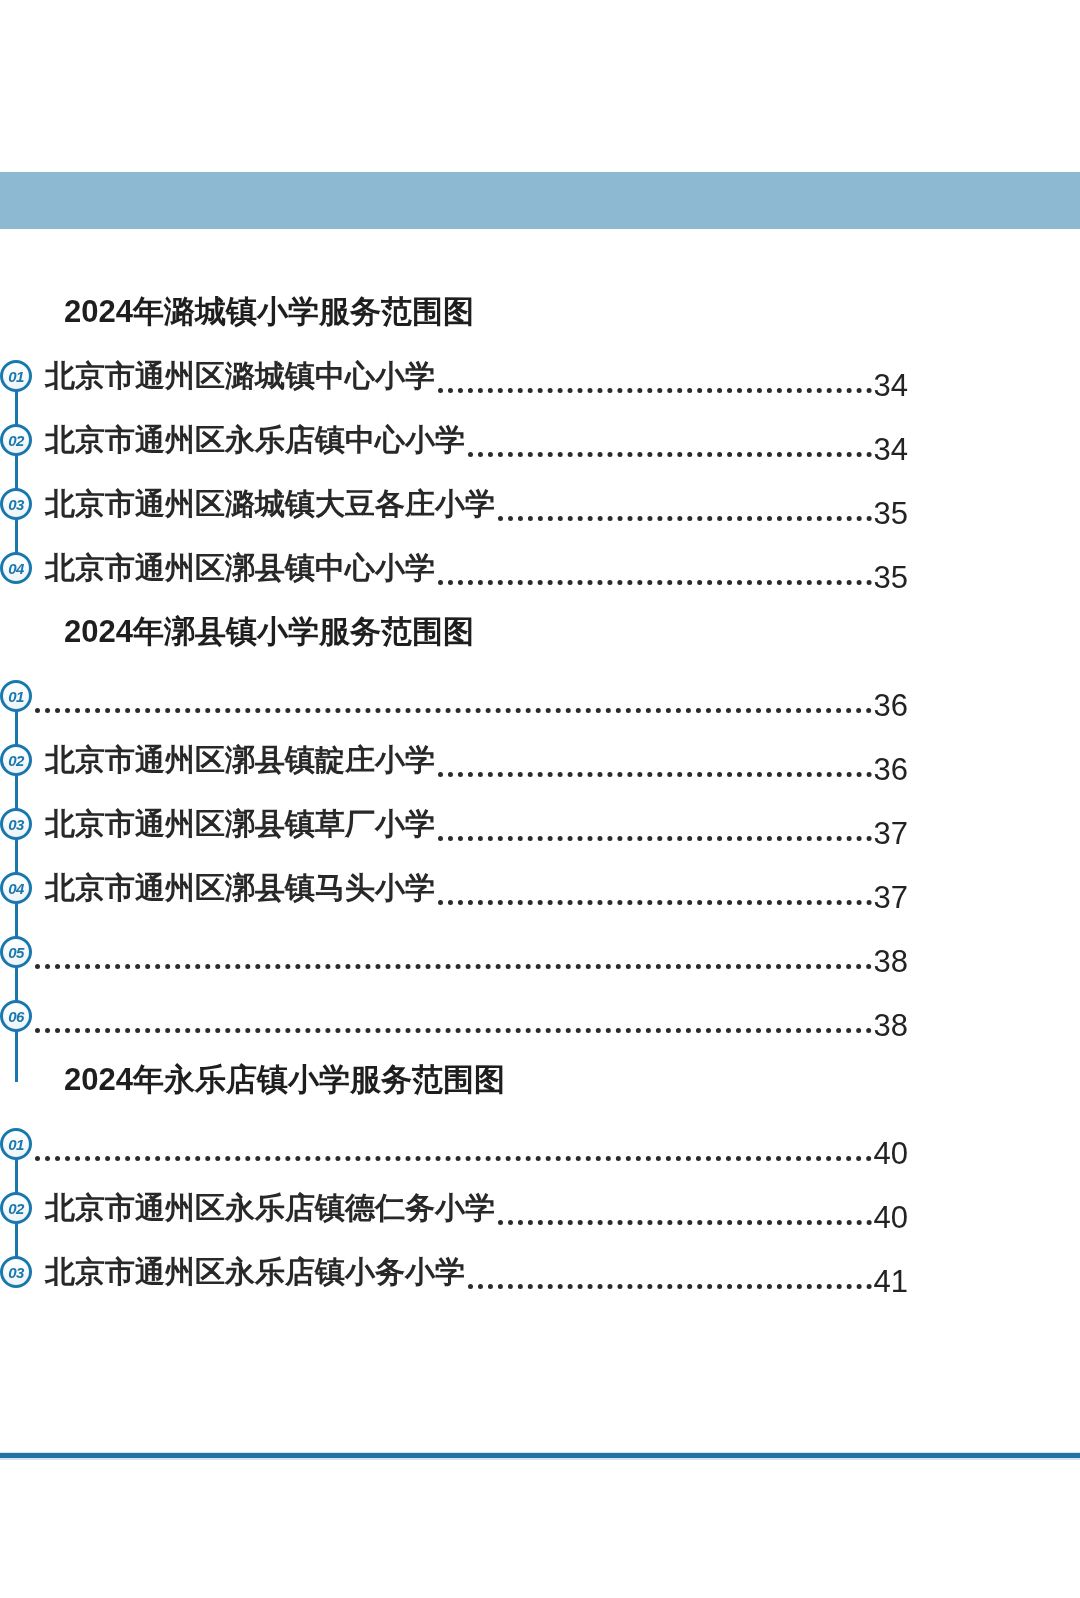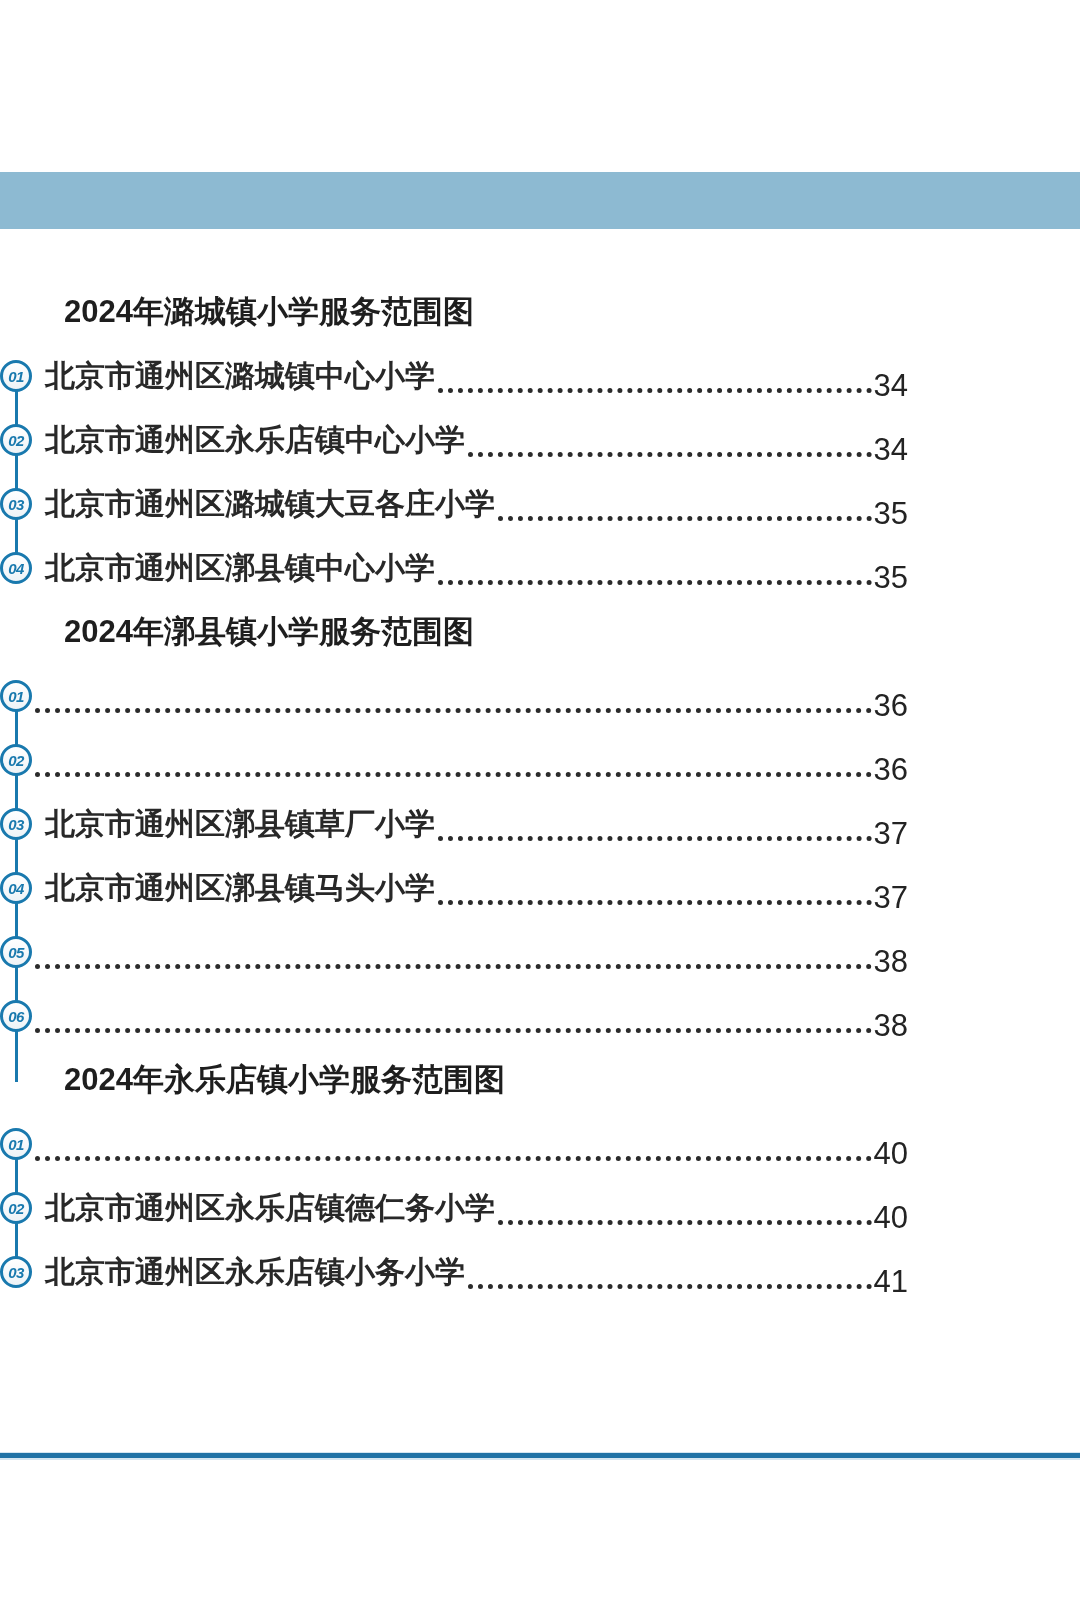--- a/index.html
+++ b/index.html
@@ -107,20 +107,21 @@
       <span class="badge">01</span>
     </span>
     <span class="leader"></span>
     <span class="pagenum">36</span>
   </div>
   <div class="row item">
     <span class="numcell">
       <span class="connector"></span>
       <span class="badge">02</span>
     </span>
+    <span class="title">北京市通州区漷县镇靛庄小学</span>
     <span class="leader"></span>
     <span class="pagenum">36</span>
   </div>
   <div class="row item">
     <span class="numcell">
       <span class="connector"></span>
       <span class="badge">03</span>
     </span>
     <span class="title">北京市通州区漷县镇草厂小学</span>
     <span class="leader"></span>

